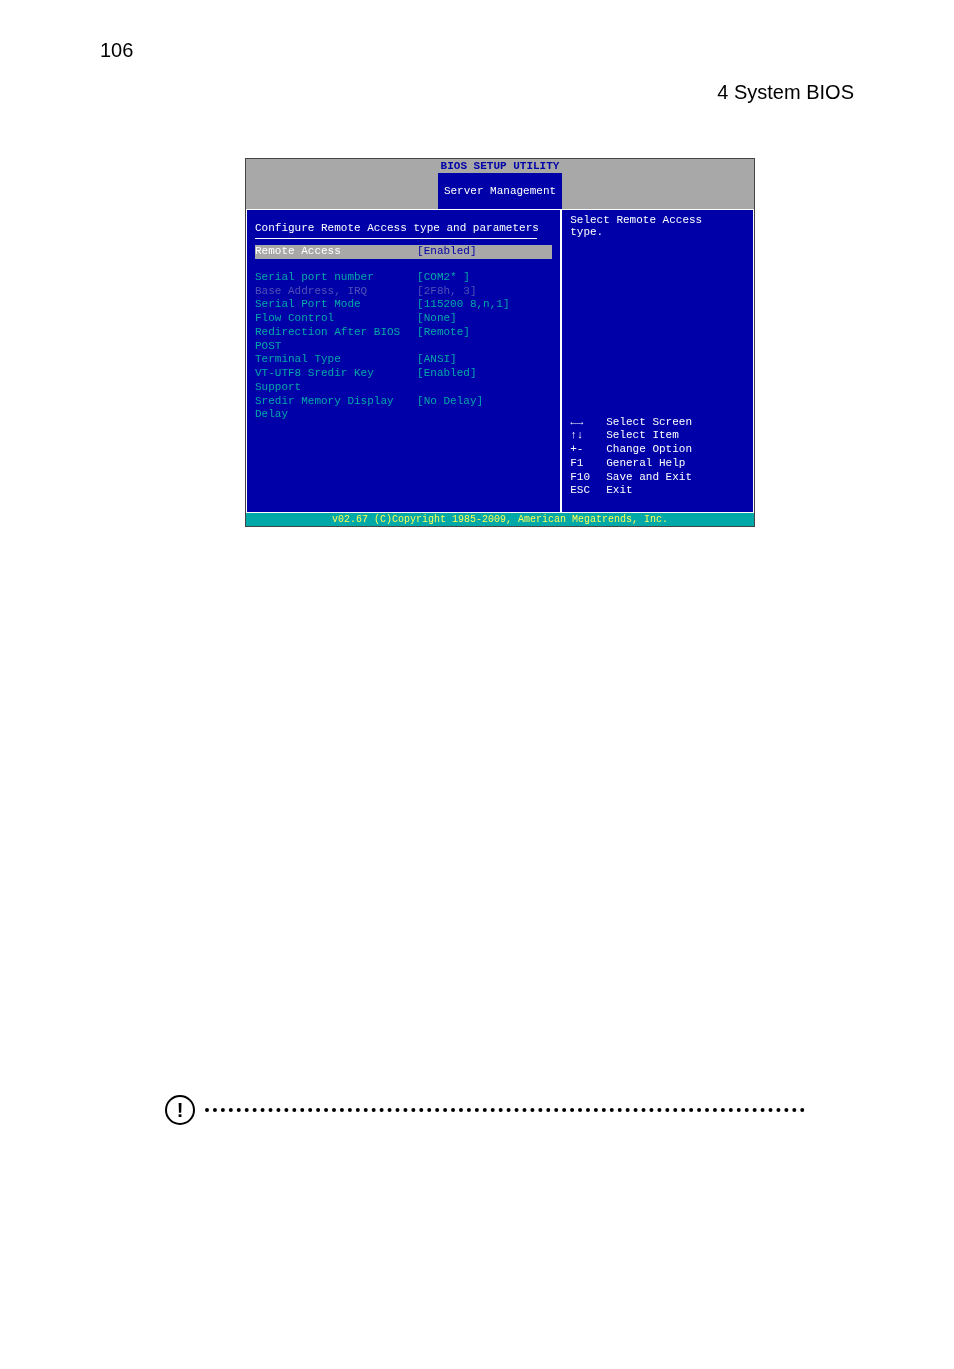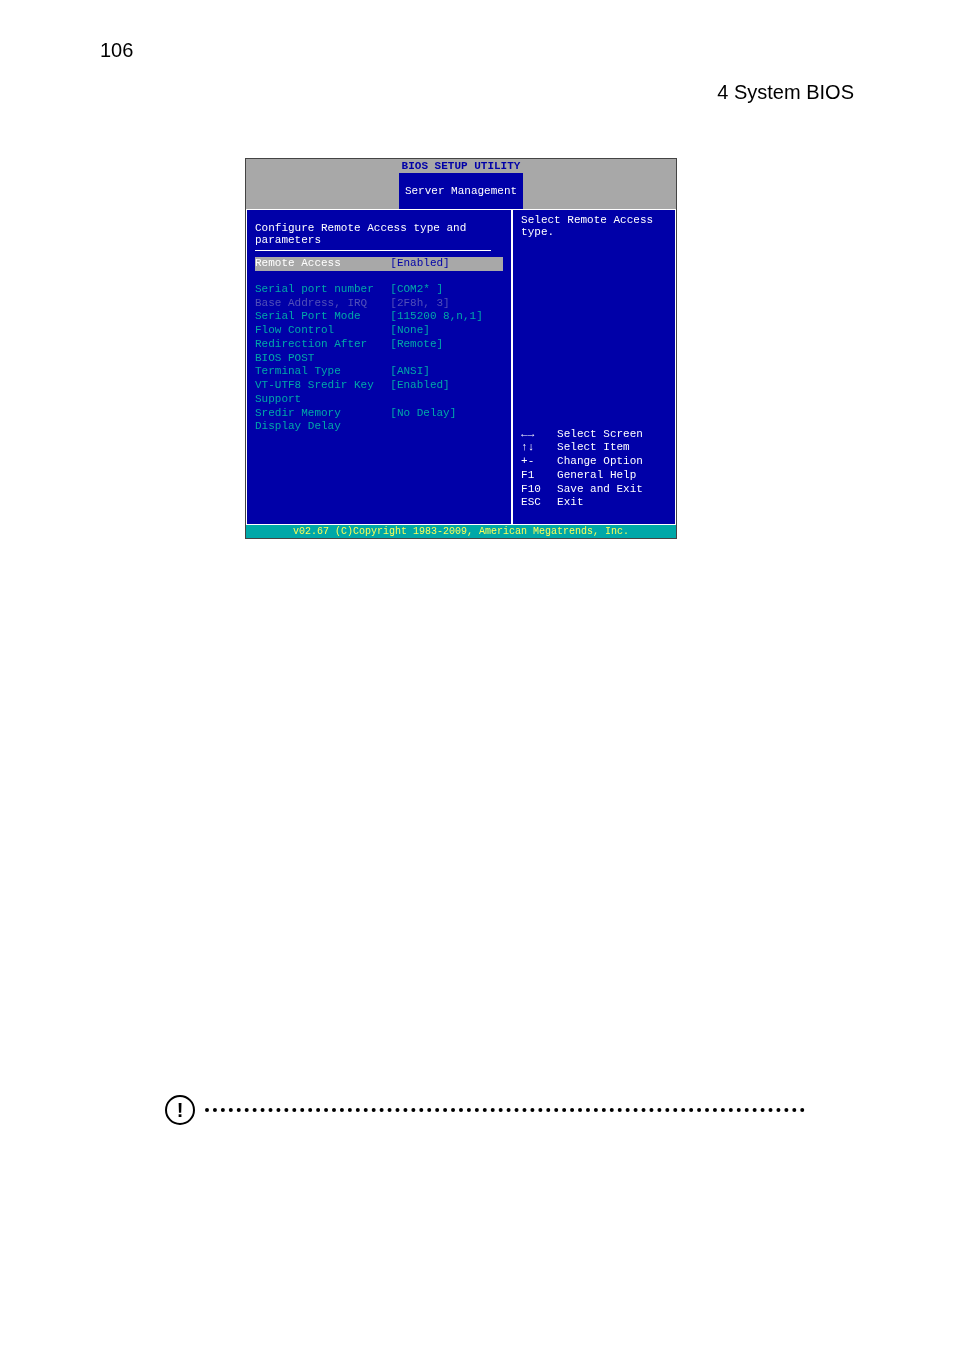--- a/index.html
+++ b/index.html
@@ -22,21 +22,21 @@
       top: 55px;
       right: 100px;
       font-size: 20px;
       color: #000;
       margin-top: 26px;
     }
     .bios-window {
       position: absolute;
       top: 158px;
       left: 245px;
-      width: 432px;
+      width: 510px;
       background: #0000a8;
       font-family: 'Courier New', monospace;
       font-size: 11px;
       color: #fff;
       border: 1px solid #444;
     }
     .bios-title {
       background: #a8a8a8;
       color: #0000a8;
       text-align: center;
@@ -210,19 +210,19 @@
           <span>Save and Exit</span>
         </div>
         <div class="help-row">
           <span class="help-key">ESC</span>
           <span>Exit</span>
         </div>
         <div style="height:10px"></div>
       </div>
     </div>
   </div>
-  <div class="bios-footer">v02.67 (C)Copyright 1983-2009, American Megatrends, Inc.</div>
+  <div class="bios-footer">v02.67 (C)Copyright 1985-2009, American Megatrends, Inc.</div>
 </div>
 
 <div class="alert-row">
   <div class="alert-icon">!</div>
   <div class="dotted-line"></div>
 </div>
 
 </body></html>

